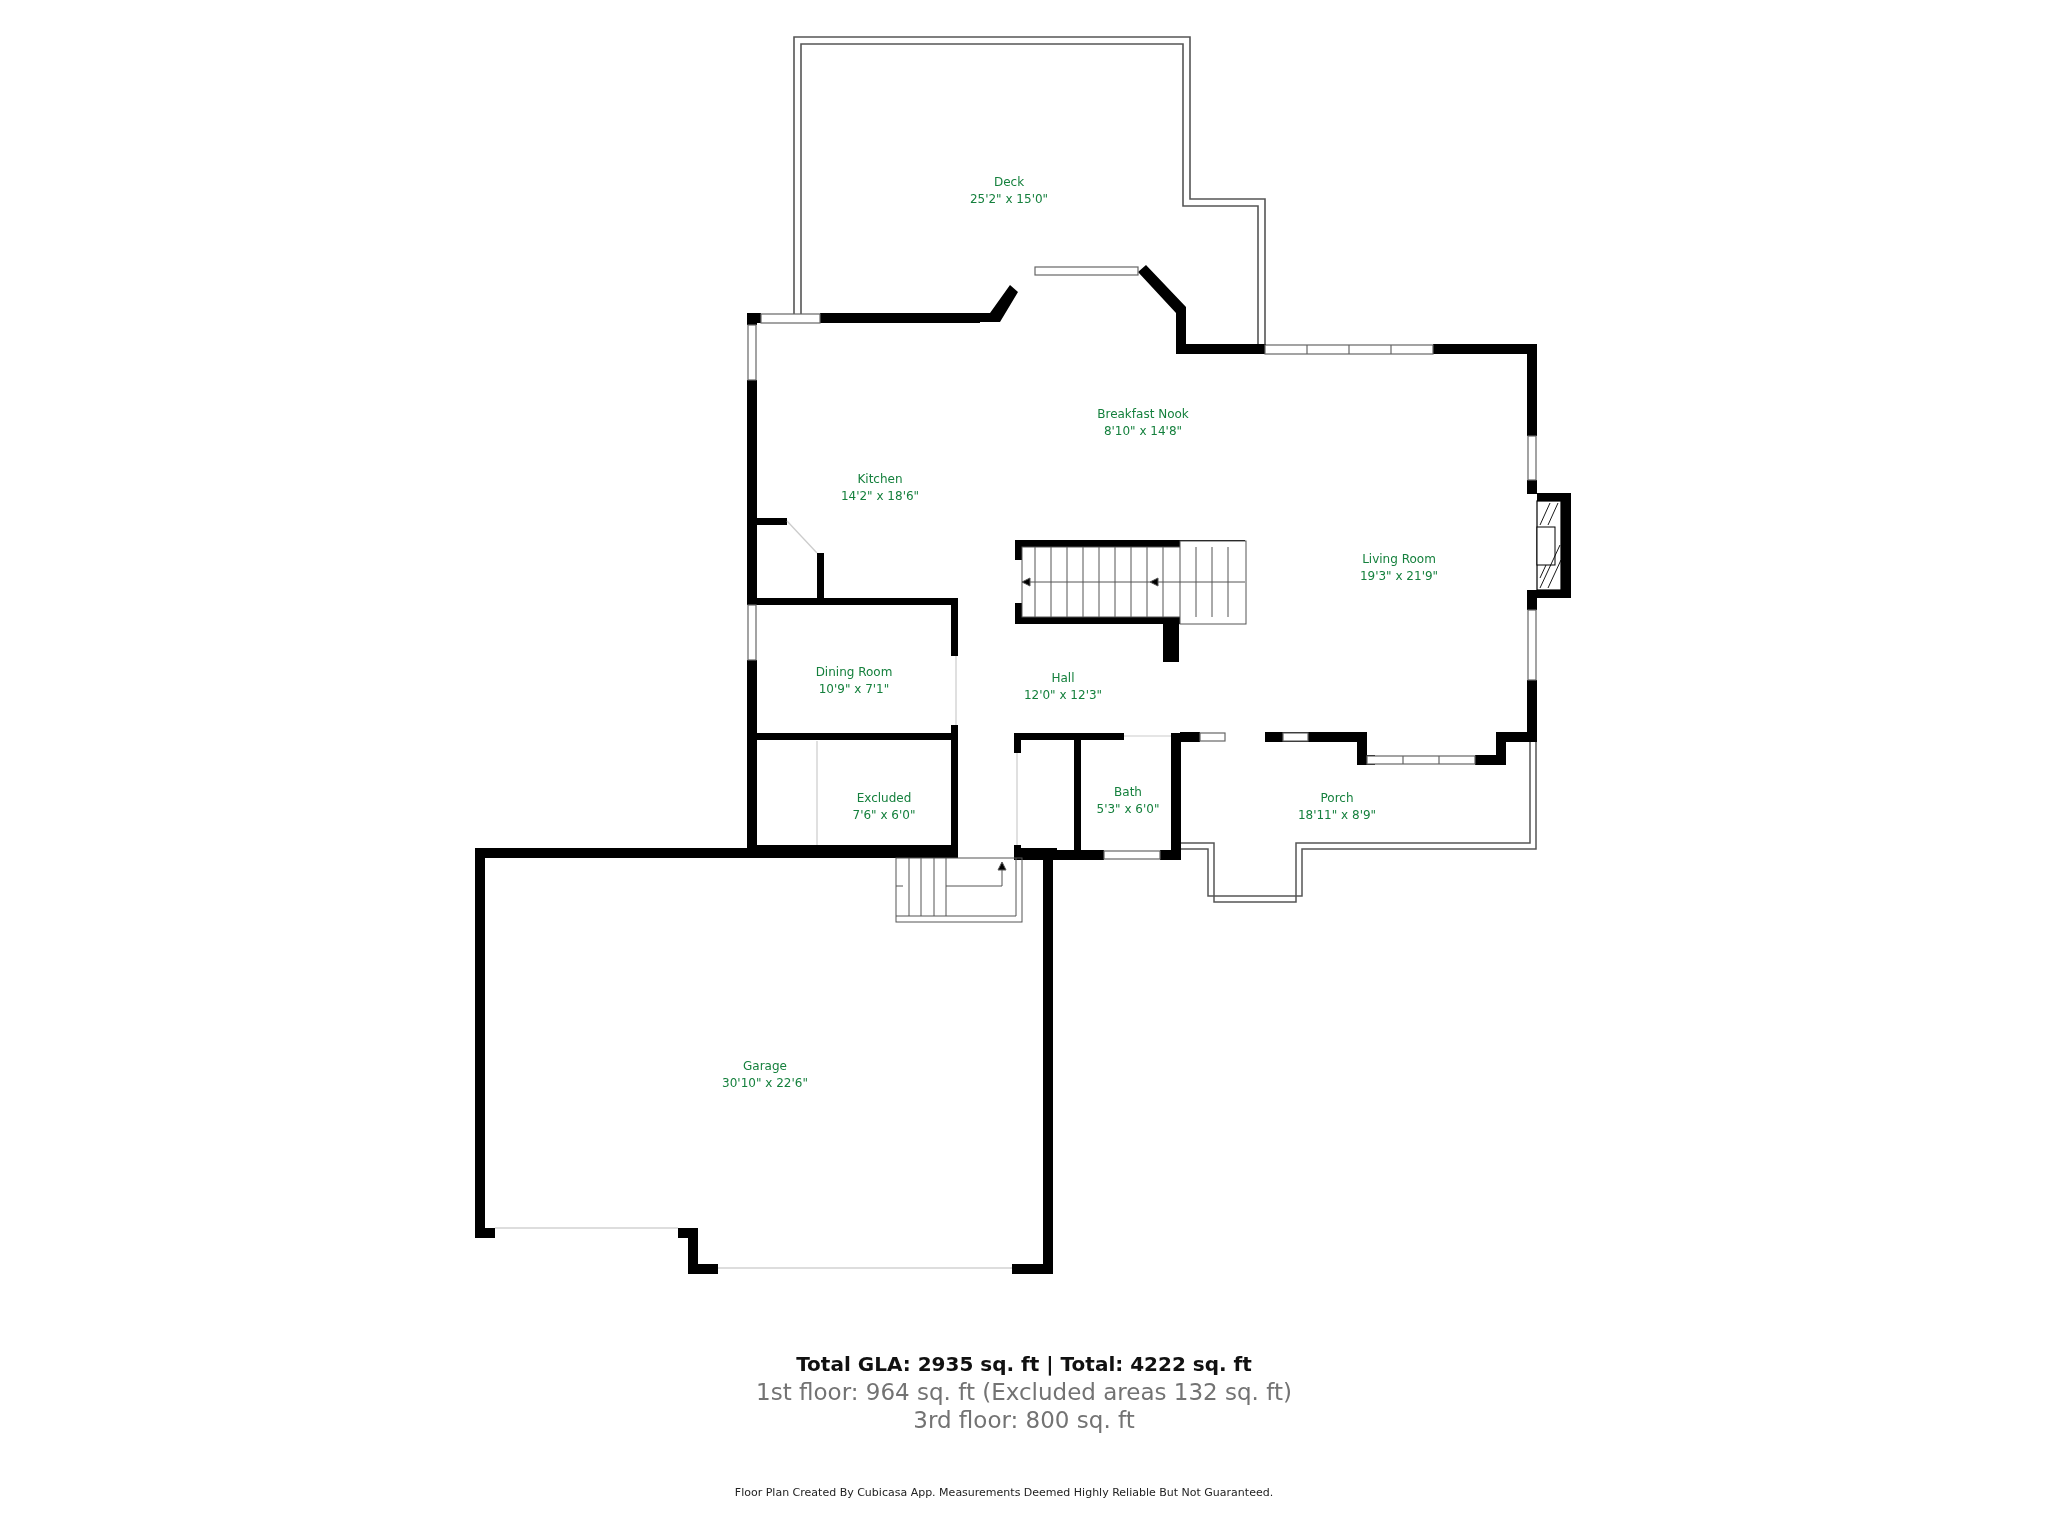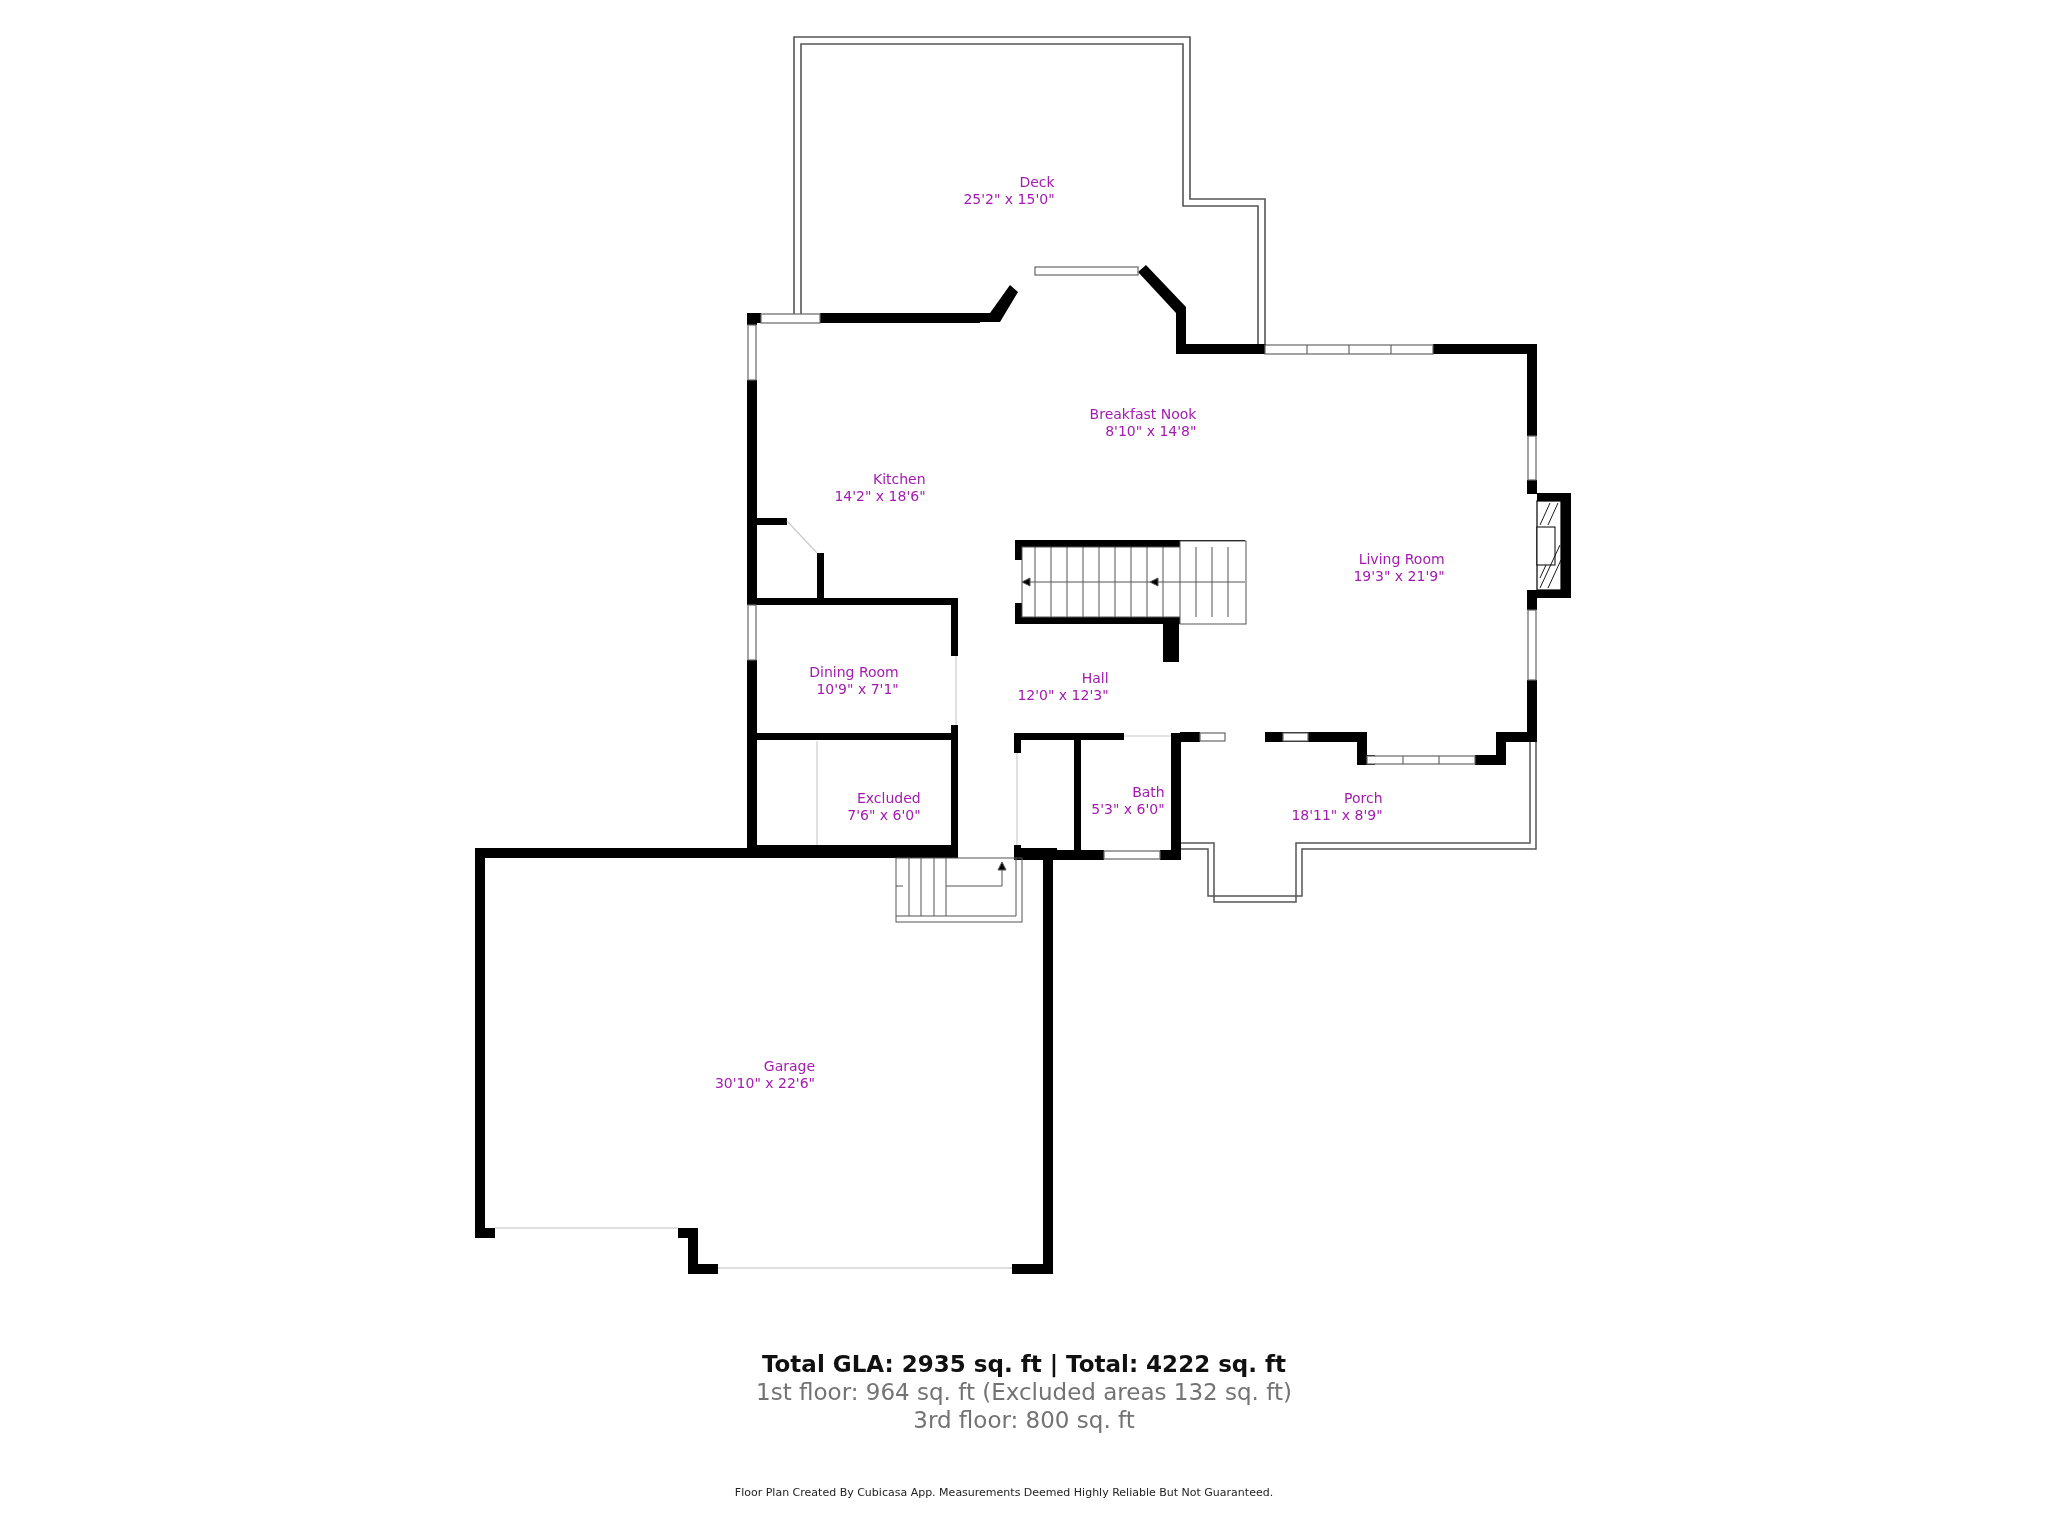--- a/index.html
+++ b/index.html
@@ -1,23 +1,23 @@
 <!DOCTYPE html>
 <html><head>
 <meta charset="utf-8">
 <style>
   html, body { margin:0; padding:0; background:#ffffff; }
   body { width:2048px; height:1536px; position:relative; overflow:hidden;
          font-family:"DejaVu Sans", "Liberation Sans", sans-serif; color:#1a1a1a; }
   svg.plan { position:absolute; left:0; top:0; width:2048px; height:1536px; }
-  .room-label { position:absolute; transform:translate(-50%, 0); text-align:right;
-                font-size:14px; line-height:17px; color:#a21caf; white-space:nowrap; }
+  .room-label { position:absolute; transform:translate(-50%, 0); text-align:center;
+                font-size:12px; line-height:17px; color:#15803d; white-space:nowrap; }
   .room-label .dim { display:block; }
   .summary { position:absolute; left:0; width:2048px; text-align:center; }
-  .summary .total { font-weight:bold; font-size:23px; line-height:28px; color:#111; }
+  .summary .total { font-weight:bold; font-size:20px; line-height:28px; color:#111; }
   .summary .floor { font-size:23px; line-height:28px; color:#737373; }
   .disclaimer { position:absolute; left:0; width:2008px; top:1486px; text-align:center;
                 font-size:11px; color:#222; }
 </style>
 </head>
 <body>
 
 <svg class="plan" viewBox="0 0 2048 1536" xmlns="http://www.w3.org/2000/svg">
 
   <g fill="none" stroke="#555" stroke-width="1.6">

